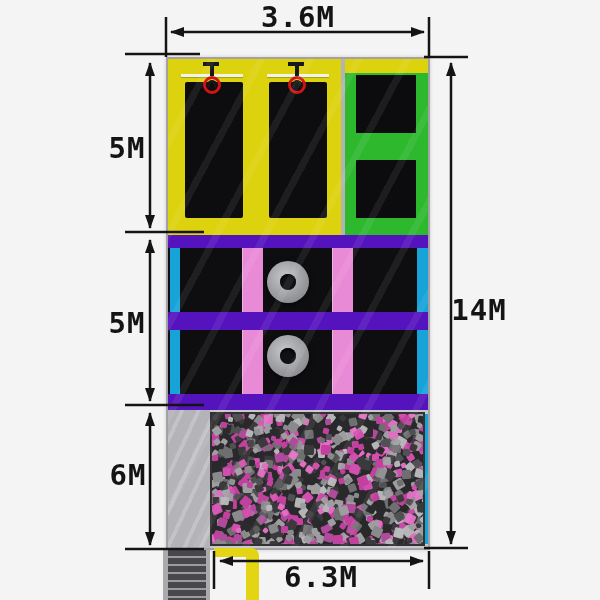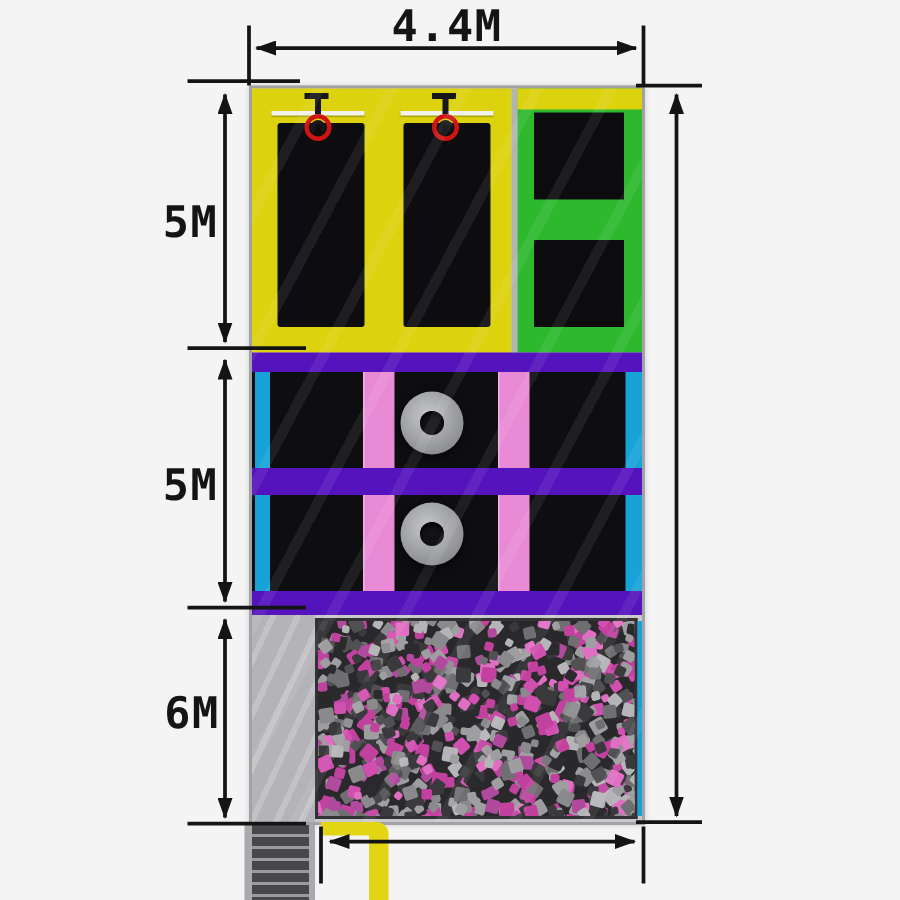--- a/index.html
+++ b/index.html
@@ -878,18 +878,20 @@
       <line x1="424" y1="57" x2="468" y2="57"></line>
       <line x1="424" y1="548" x2="468" y2="548"></line>
       <line x1="451" y1="63" x2="451" y2="544" marker-start="url(#ah)" marker-end="url(#ah)"></line>
 
       <line x1="214" y1="551" x2="214" y2="589"></line>
       <line x1="429" y1="551" x2="429" y2="589"></line>
       <line x1="220" y1="561" x2="423" y2="561" marker-start="url(#ah)" marker-end="url(#ah)"></line>
     </g>
   </svg>
 
-  <span class="dim-label" style="left:298px;top:17px;">4.4M</span>
+  <span class="dim-label" style="left:298px;top:17px;">3.6M</span>
   <span class="dim-label" style="left:127px;top:148px;">5M</span>
   <span class="dim-label" style="left:127px;top:323px;">5M</span>
   <span class="dim-label" style="left:128px;top:475px;">6M</span>
+  <span class="dim-label" style="left:479px;top:310px;">14M</span>
+  <span class="dim-label" style="left:321px;top:577px;">6.3M</span>
 
 </div>
 
 </body></html>

